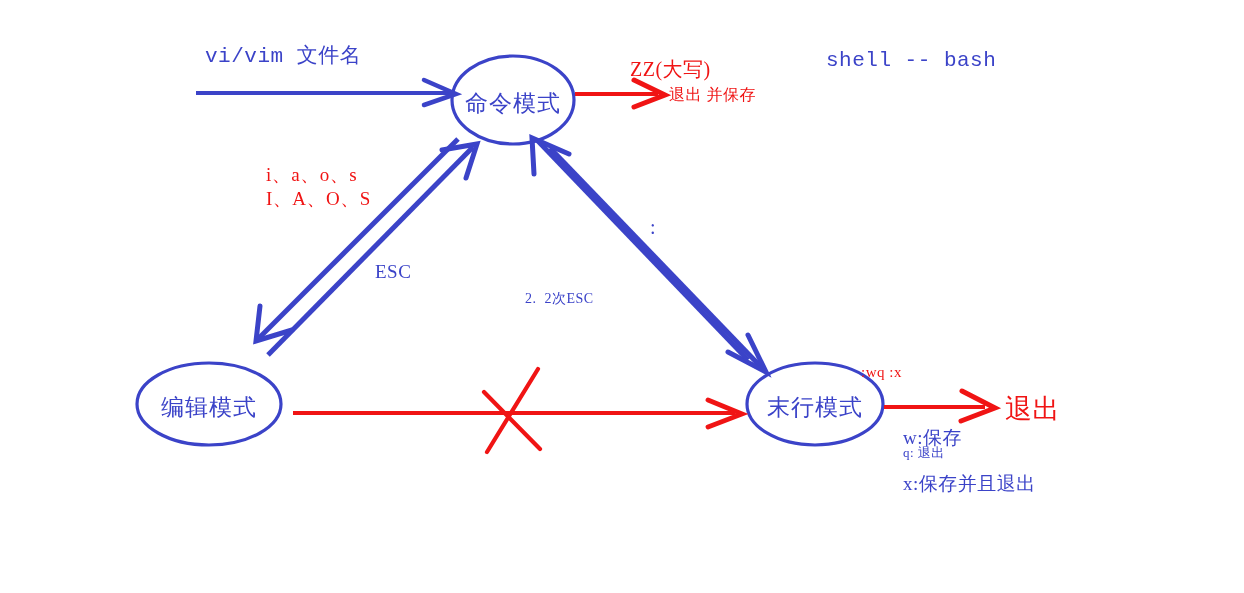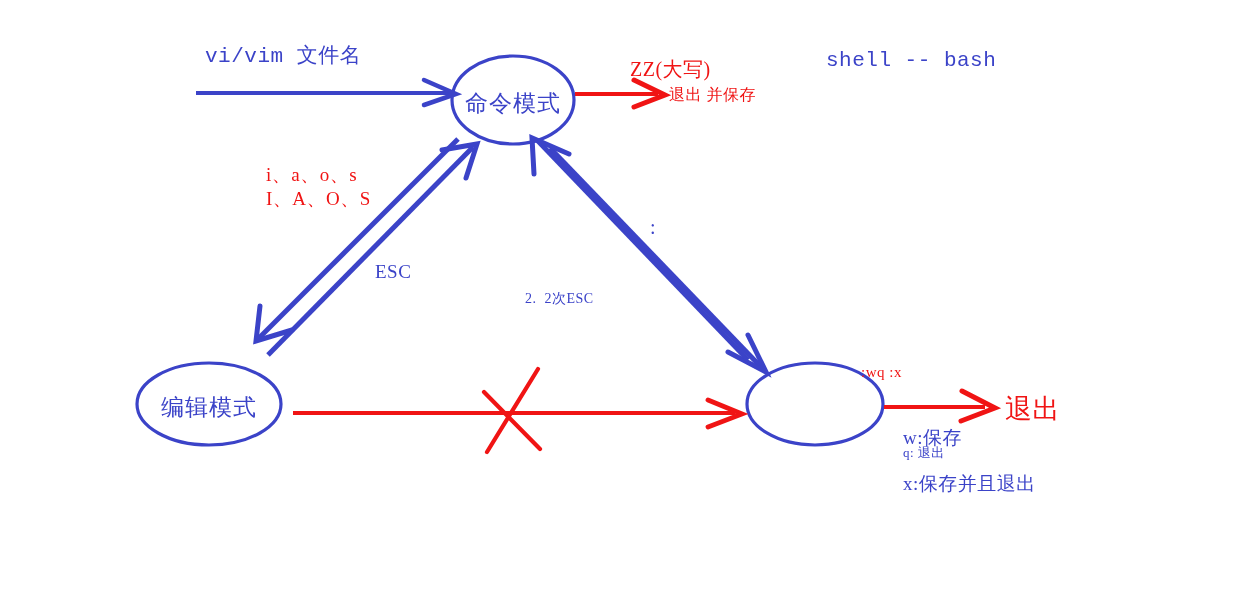--- a/index.html
+++ b/index.html
@@ -121,20 +121,21 @@
     <g>
       <line x1="884" y1="407" x2="985" y2="407" stroke="#f01414" stroke-width="4.2"></line>
       <path d="M 962 391 L 995 408 L 961 421" fill="none" stroke="#f01414" stroke-width="5" stroke-linecap="round"></path>
     </g>
   </svg>
 
   <div class="node-label" id="node-command-label">命令模式</div>
 
   <div class="node-label" id="node-edit-label">编辑模式</div>
 
+  <div class="node-label" id="node-lastline-label">末行模式</div>
 
   <div class="lbl blue-txt mono" id="label-vi-vim">vi/vim 文件名</div>
 
   <div class="lbl blue-txt mono" id="label-shell-bash">shell -- bash</div>
 
   <div class="lbl red-txt" id="label-zz">ZZ(大写)</div>
 
   <div class="lbl red-txt" id="label-zz-exit">退出 并保存</div>
 
   <div class="lbl red-txt" id="label-insert-keys">i、a、o、s

